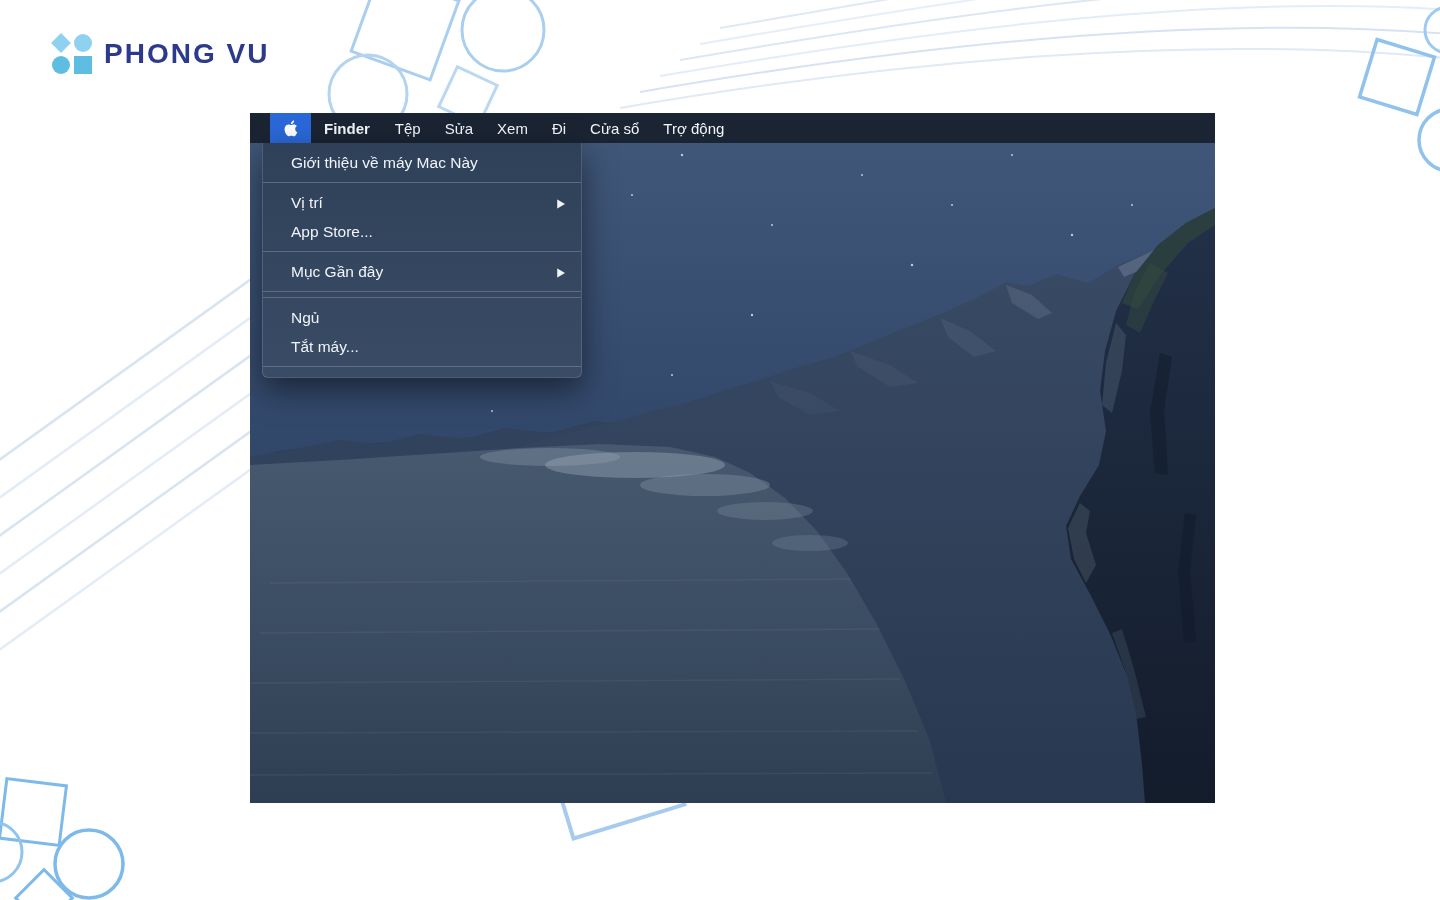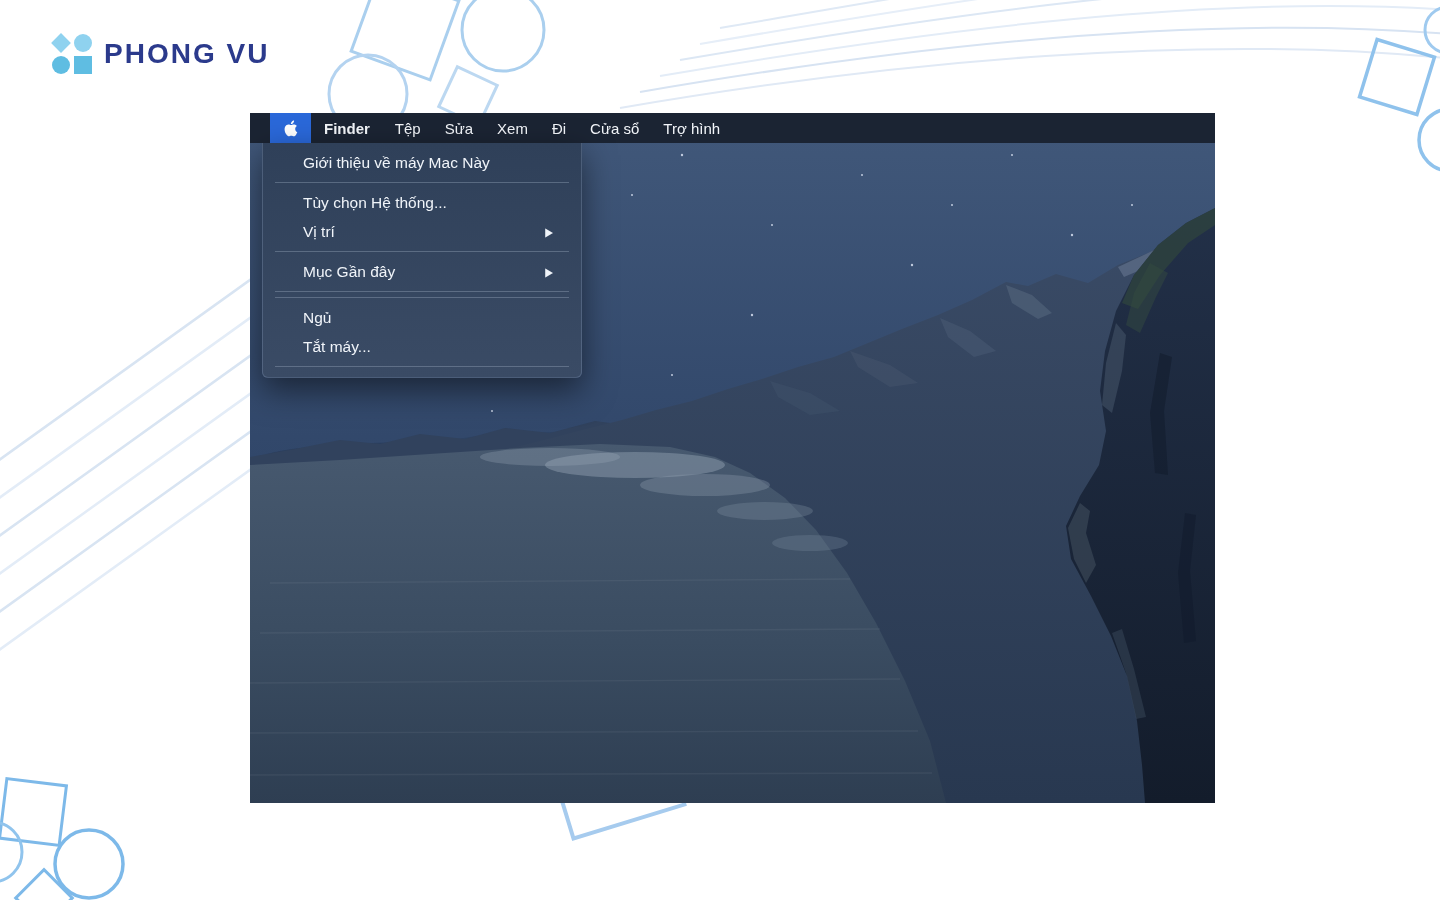--- a/index.html
+++ b/index.html
@@ -30,21 +30,21 @@
   .shot{position:absolute;left:250px;top:88px;width:965px;height:690px;z-index:2;overflow:hidden;background:#0f172a;margin-top:25px;}
   .wallpaper{position:absolute;inset:0;width:100%;height:100%;}
 
   .menubar{position:absolute;left:0;top:0;width:100%;height:30px;background:var(--menubar-bg);
     display:flex;align-items:stretch;padding-left:20px;color:var(--menubar-text);font-size:15px;z-index:3;}
   .apple-box{width:41px;display:flex;align-items:center;justify-content:center;background:var(--apple-highlight);}
   .mb-items{display:flex;align-items:stretch;}
   .mb-item{display:flex;align-items:center;padding:13px 12px;white-space:nowrap;cursor:default;}
   .mb-item.bold{font-weight:700;padding:0 13px;}
 
-  .apple-menu{position:absolute;left:12px;top:30px;width:320px;z-index:4;padding:5px 12px;
+  .apple-menu{position:absolute;left:12px;top:30px;width:320px;z-index:4;padding:5px 0;
     background:linear-gradient(180deg,var(--menu-bg) 0%,var(--menu-bg2) 100%);
     border:1px solid rgba(130,150,180,0.35);border-top:none;border-radius:0 0 6px 6px;
     box-shadow:0 12px 32px rgba(0,0,0,0.5);color:var(--menu-text);font-size:15.5px;}
   .menu-item{display:flex;align-items:center;height:29px;padding:0 14px 0 28px;cursor:default;}
   .mi-label{flex:1;white-space:nowrap;overflow:hidden;}
   .mi-shortcut{letter-spacing:2px;font-size:15px;}
   .mi-arrow{font-size:10px;transform:scaleY(1.15);margin-right:2px;}
   .menu-divider{height:1px;background:var(--menu-divider);margin:5px 0;}
 </style>
 </head>
@@ -204,36 +204,36 @@
           </g>
         </svg>
       </div>
       <div class="mb-items">
           <span class="mb-item bold">Finder</span>
           <span class="mb-item">Tệp</span>
           <span class="mb-item">Sửa</span>
           <span class="mb-item">Xem</span>
           <span class="mb-item">Đi</span>
           <span class="mb-item">Cửa sổ</span>
-          <span class="mb-item">Trợ hình</span>
+          <span class="mb-item">Trợ động</span>
         </div>
     </div>
 
     <div class="apple-menu">
         <div class="menu-item">
           <span class="mi-label">Giới thiệu về máy Mac Này</span>
         </div>
         <div class="menu-divider"></div>
-        <div class="menu-item">
-          <span class="mi-label">Tùy chọn Hệ thống...</span>
-        </div>
         <div class="menu-item">
           <span class="mi-label">Vị trí</span>
           <span class="mi-arrow">▶</span>
         </div>
+        <div class="menu-item">
+          <span class="mi-label">App Store...</span>
+        </div>
         <div class="menu-divider"></div>
         <div class="menu-item">
           <span class="mi-label">Mục Gần đây</span>
           <span class="mi-arrow">▶</span>
         </div>
         <div class="menu-divider"></div>
         <div class="menu-divider"></div>
         <div class="menu-item">
           <span class="mi-label">Ngủ</span>
         </div>

